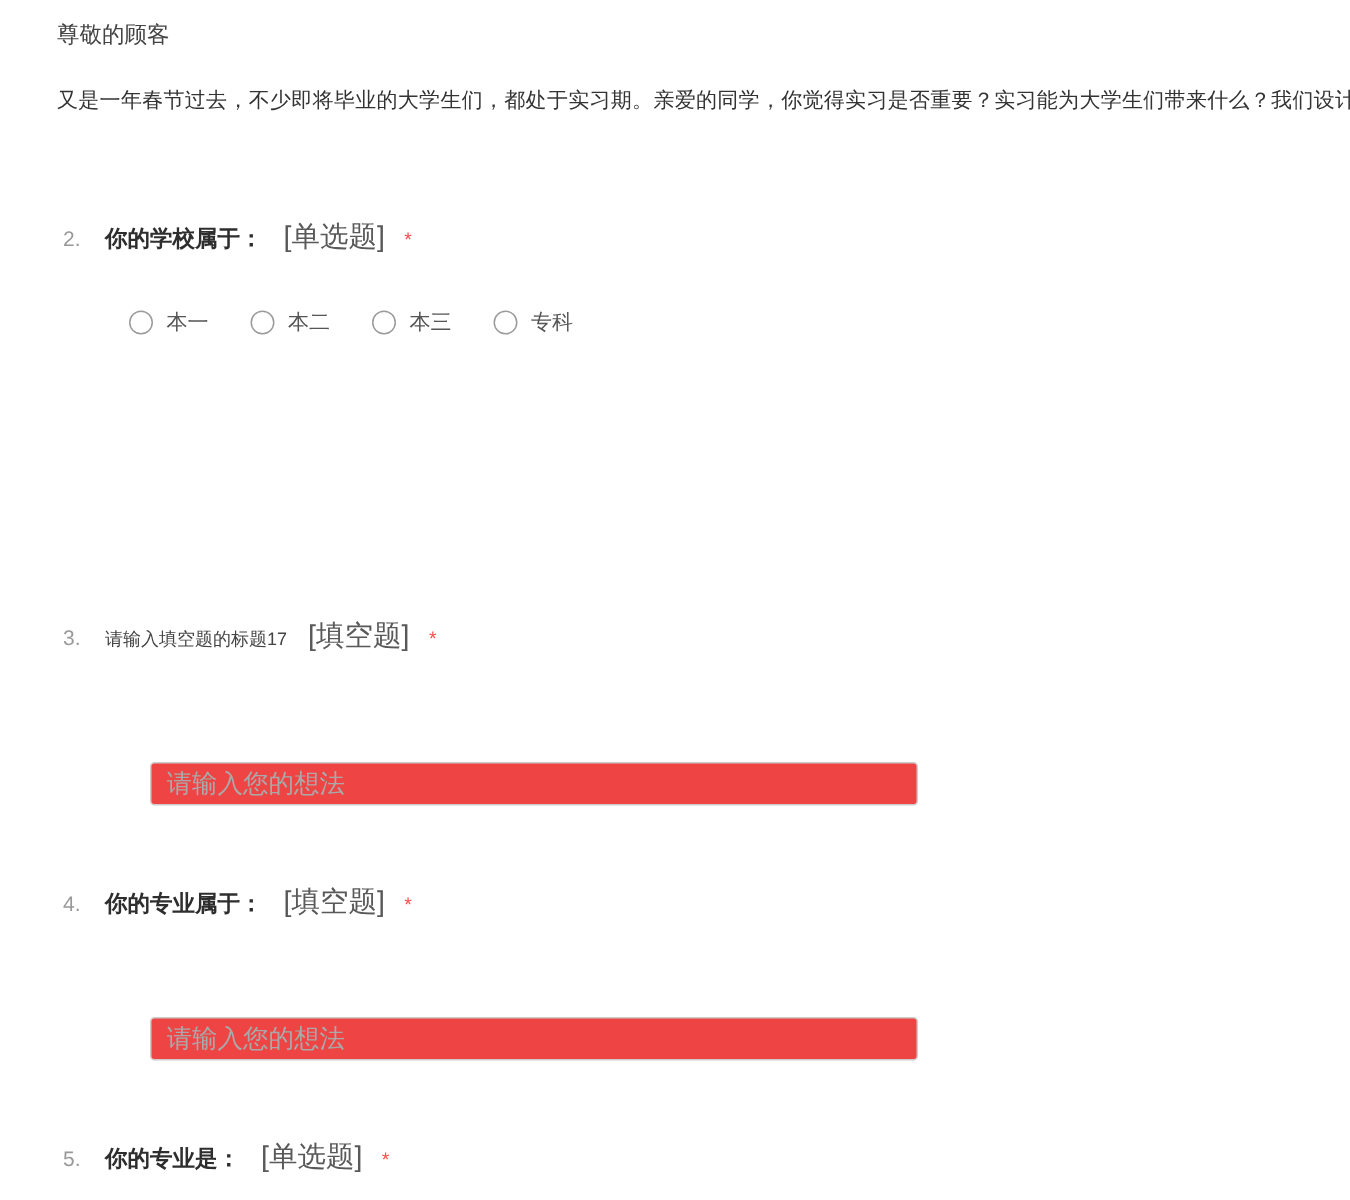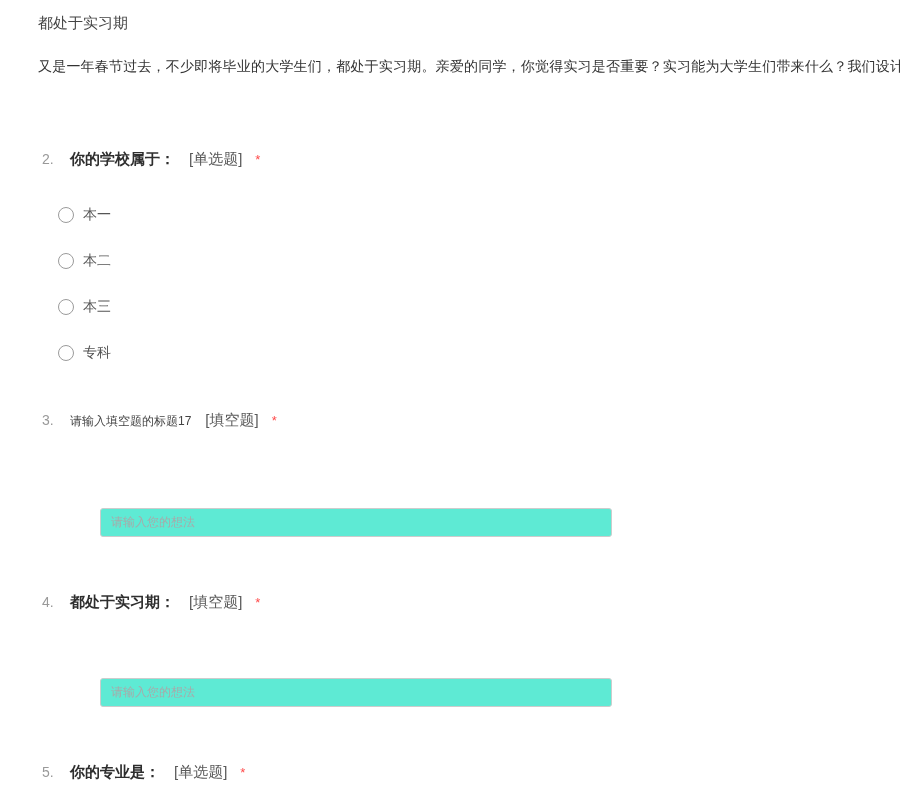--- a/index.html
+++ b/index.html
@@ -50,39 +50,39 @@
     margin-right: 14px;
     margin-top: 12px;
   }
   .q-title-plain {
     font-size: 12px;
     font-weight: 400;
     color: #444444;
     margin-right: 14px;
   }
   .q-tag {
-    font-size: 15px;
+    font-size: 19px;
     color: #595959;
     margin-right: 13px;
   }
   .q-required {
     font-size: 13px;
     color: #ff4a4a;
   }
 
   #q2-header { left: 42px; top: 138px; }
   #q3-header { left: 42px; top: 411px; }
   #q4-header { left: 42px; top: 581px; }
   #q5-header { left: 42px; top: 751px; }
 
   .options {
-    left: 58px;
+    left: 86px;
     top: 206px;
     display: flex;
-    flex-direction: column;
+    flex-direction: row;
     gap: 28px;
     justify-content: center;
   }
   .option-row {
     display: flex;
     align-items: center;
     cursor: pointer;
   }
   .radio-circle {
     width: 14px;
@@ -99,39 +99,39 @@
   }
 
   .text-input {
     position: absolute;
     left: 100px;
     width: 490px;
     height: 27px;
     border: 1px solid #cccccc;
     border-radius: 3px;
     padding: 0 10px;
-    font-family: Liberation Mono, monospace;
-    font-size: 12px;
+    font-family: Liberation Serif, serif;
+    font-size: 17px;
     color: #333333;
     outline: none;
-    background: #5eead4;
+    background: #ef4444;
   }
   .text-input::placeholder {
     color: #a9a9a9;
     opacity: 1;
   }
   #q3-input { top: 508px; }
   #q4-input { top: 678px; }
 </style>
 </head>
 <body>
 
 <div>
 
-  <div class="abs greeting">都处于实习期</div>
+  <div class="abs greeting">尊敬的顾客</div>
 
   <div class="abs intro">又是一年春节过去，不少即将毕业的大学生们，都处于实习期。亲爱的同学，你觉得实习是否重要？实习能为大学生们带来什么？我们设计的这份调查问卷，就是想</div>
 
   <div class="abs q-header" id="q2-header">
     <span class="q-num">2.</span>
     <span class="q-title-bold">你的学校属于：</span>
     <span class="q-tag">[单选题]</span>
     <span class="q-required">*</span>
   </div>
   <div class="abs options">
@@ -156,21 +156,21 @@
   <div class="abs q-header" id="q3-header">
     <span class="q-num">3.</span>
     <span class="q-title-plain">请输入填空题的标题17</span>
     <span class="q-tag">[填空题]</span>
     <span class="q-required">*</span>
   </div>
   <input type="text" class="text-input" id="q3-input" placeholder="请输入您的想法" style="">
 
   <div class="abs q-header" id="q4-header">
     <span class="q-num">4.</span>
-    <span class="q-title-bold">都处于实习期：</span>
+    <span class="q-title-bold">你的专业属于：</span>
     <span class="q-tag">[填空题]</span>
     <span class="q-required">*</span>
   </div>
   <input type="text" class="text-input" id="q4-input" placeholder="请输入您的想法" style="">
 
   <div class="abs q-header" id="q5-header">
     <span class="q-num">5.</span>
     <span class="q-title-bold">你的专业是：</span>
     <span class="q-tag">[单选题]</span>
     <span class="q-required">*</span>

